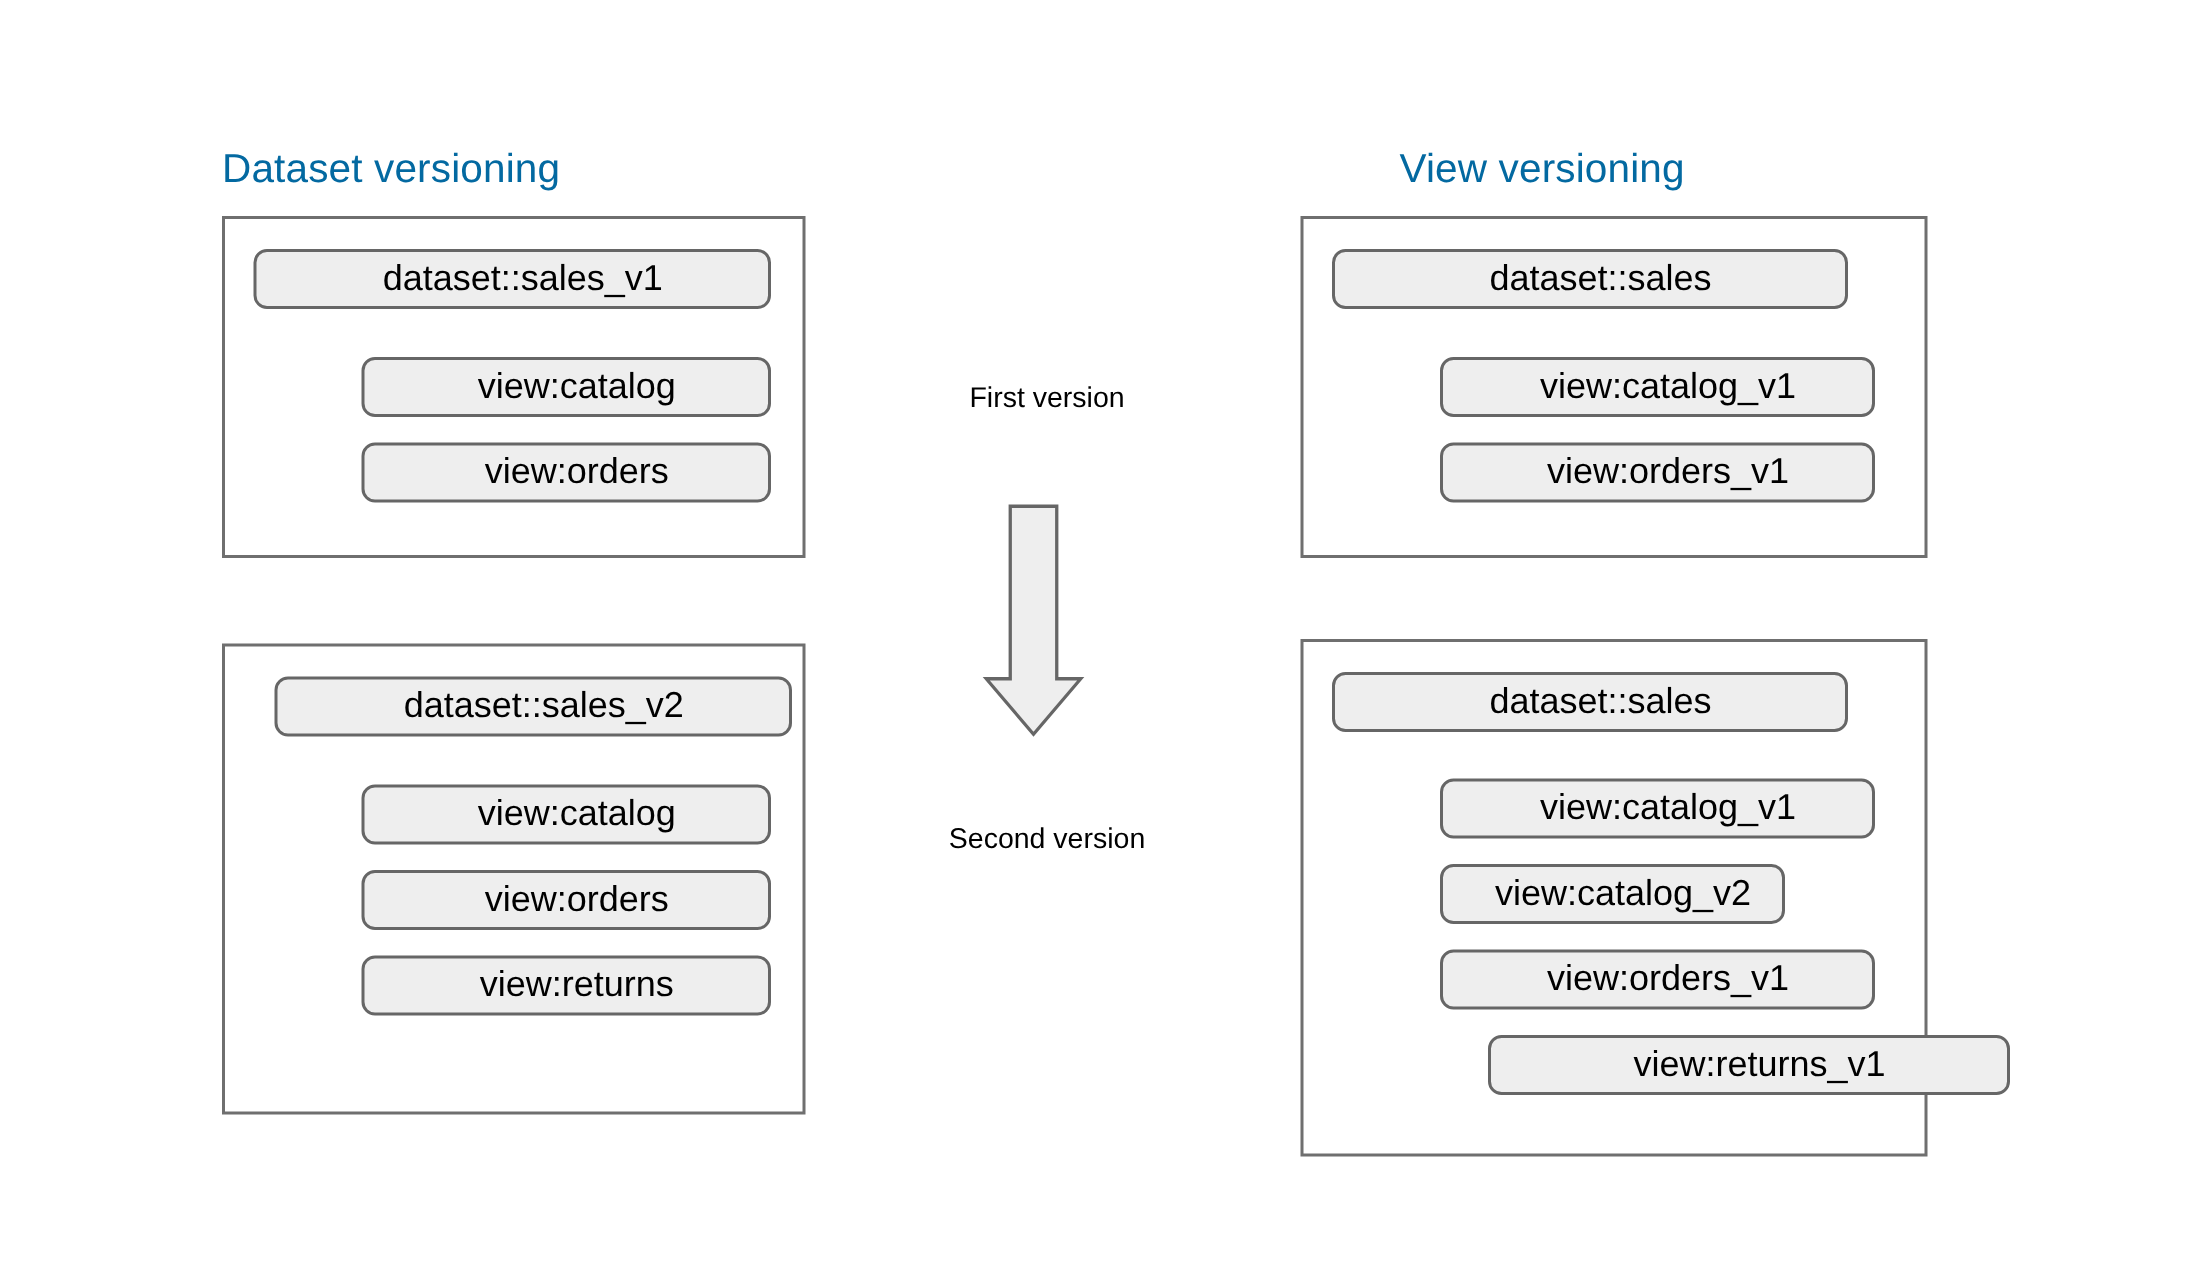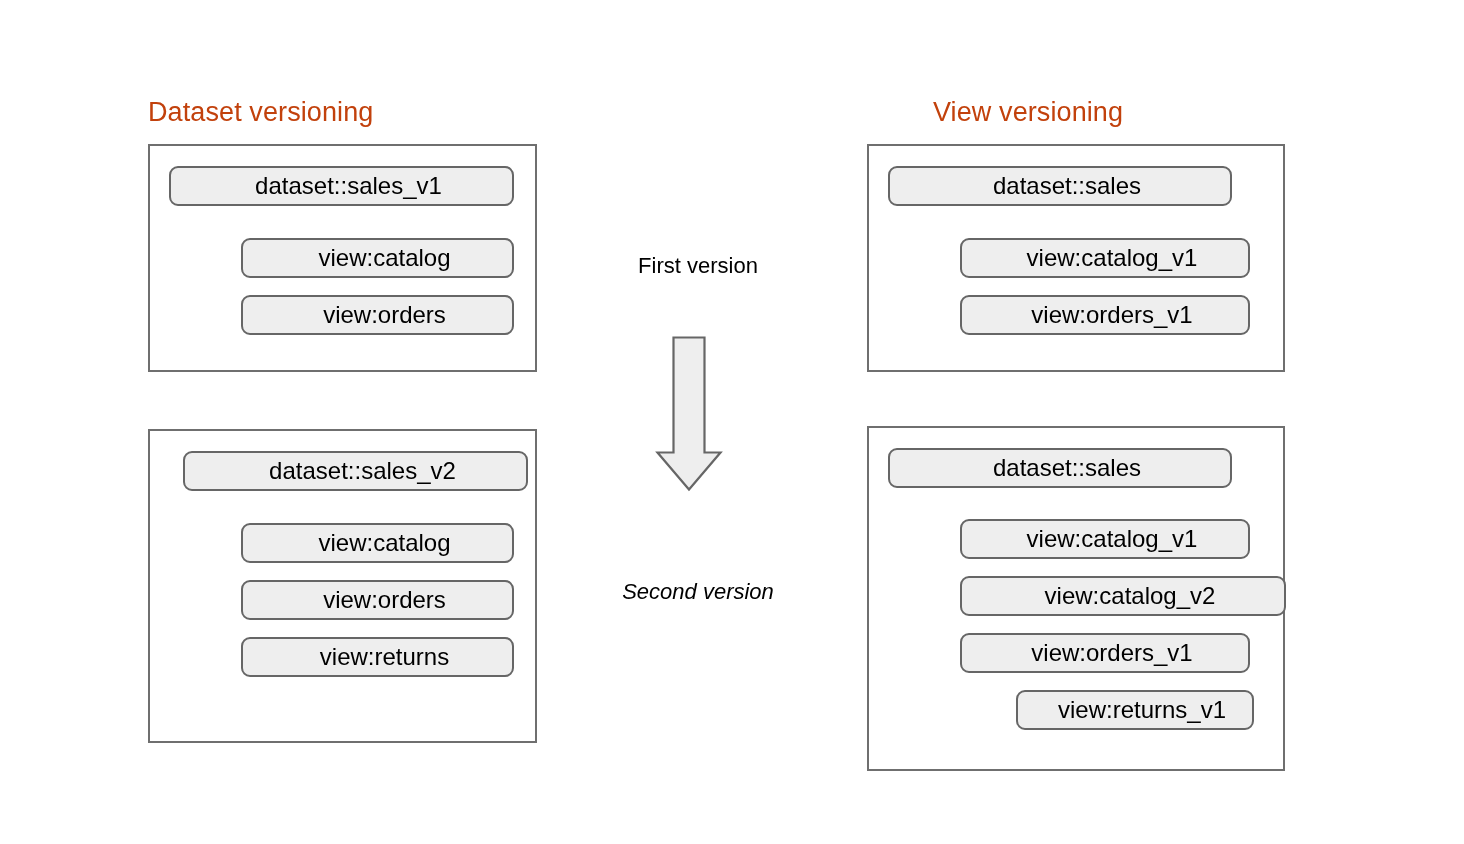--- a/index.html
+++ b/index.html
@@ -23,21 +23,21 @@
     left: 0; top: 0;
     width: 1464px;
     height: 844px;
   }
 
   
   .col-title {
     position: absolute;
     font-size: 27px;
     line-height: 32px;
-    color: #c2410c;
+    color: #0369a1;
     white-space: nowrap;
     letter-spacing: 0.1px;
   }
 
   
   .group-box {
     position: absolute;
     background: #ffffff;
     border: 2px solid #6f6f6f;
     box-sizing: border-box;
@@ -56,21 +56,21 @@
     color: #000000;
     padding-left: 14px;
     white-space: nowrap;
     overflow: hidden;
     text-align: center;
   }
 
   
   .step-label {
     position: absolute;
-    font-size: 22px;
+    font-size: 19px;
     line-height: 32px;
     white-space: nowrap;
     text-align: center;
     color: #000000;
   }
 
   
   .arrow-wrap {
     position: absolute;
   }
@@ -104,37 +104,37 @@
   <div class="pill" style="left:241px; top:637px; width:273px;">view:returns</div>
 
   <div class="step-label" style="left:528px; top:250px; width:340px;">First version</div>
 
   <div class="arrow-wrap" style="left:654px; top:336px;">
     <svg width="70" height="158" viewBox="0 0 70 158" xmlns="http://www.w3.org/2000/svg">
       <polygon points="19.5,1.5 50.5,1.5 50.5,116.5 66.5,116.5 35,153.5 3.5,116.5 19.5,116.5" fill="#eeeeee" stroke="#666666" stroke-width="2.2" stroke-linejoin="miter"></polygon>
     </svg>
   </div>
 
-  <div class="step-label" style="left:528px; top:576px; width:340px;font-style:italic;">Second version</div>
+  <div class="step-label" style="left:528px; top:544px; width:340px;">Second version</div>
 
   <div class="col-title" style="left:886px; top:96px;margin-left:47px;">View versioning</div>
 
   <div class="group-box" style="left:867px; top:144px; width:418px; height:228px;"></div>
 
   <div class="pill" style="left:888px; top:166px; width:344px;">dataset::sales</div>
 
   <div class="pill" style="left:960px; top:238px; width:290px;">view:catalog_v1</div>
 
   <div class="pill" style="left:960px; top:295px; width:290px;">view:orders_v1</div>
 
   <div class="group-box" style="left:867px; top:426px; width:418px; height:345px;"></div>
 
   <div class="pill" style="left:888px; top:448px; width:344px;">dataset::sales</div>
 
   <div class="pill" style="left:960px; top:519px; width:290px;">view:catalog_v1</div>
 
-  <div class="pill" style="left:960px; top:576px; width:326px;">view:catalog_v2</div>
+  <div class="pill" style="left:960px; top:576px; width:230px;">view:catalog_v2</div>
 
   <div class="pill" style="left:960px; top:633px; width:290px;">view:orders_v1</div>
 
-  <div class="pill" style="left:1016px; top:690px; width:238px;">view:returns_v1</div>
+  <div class="pill" style="left:992px; top:690px; width:348px;">view:returns_v1</div>
 
 </div>
 
 </body></html>

